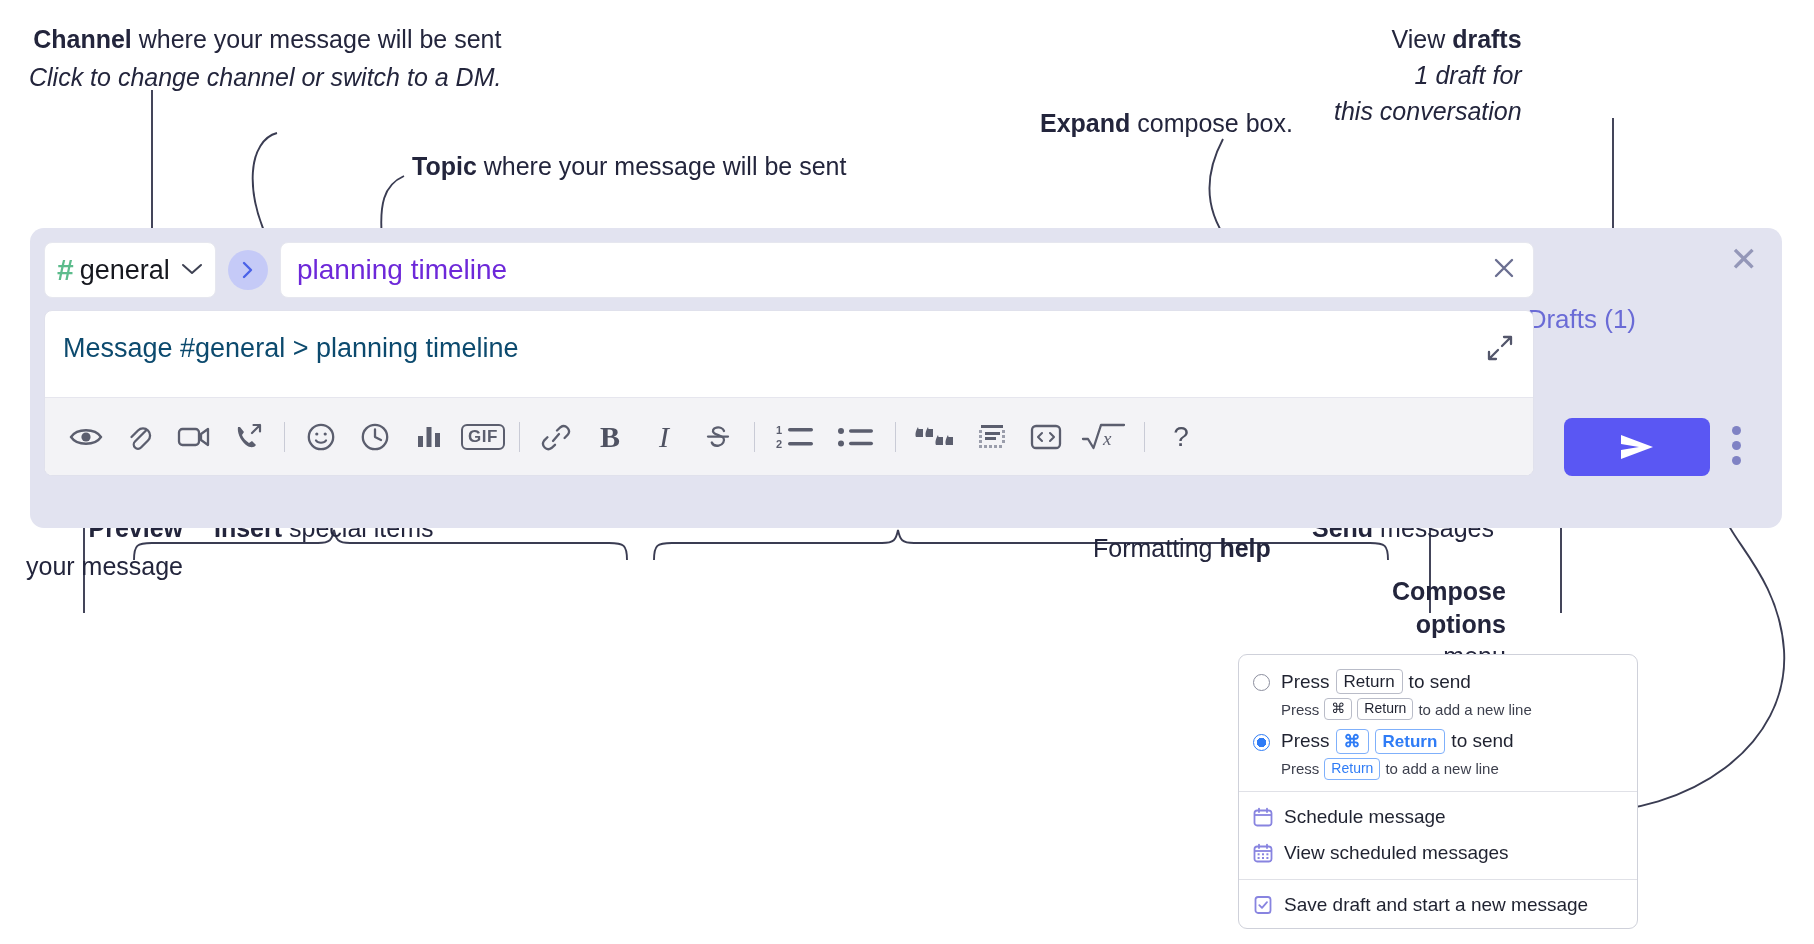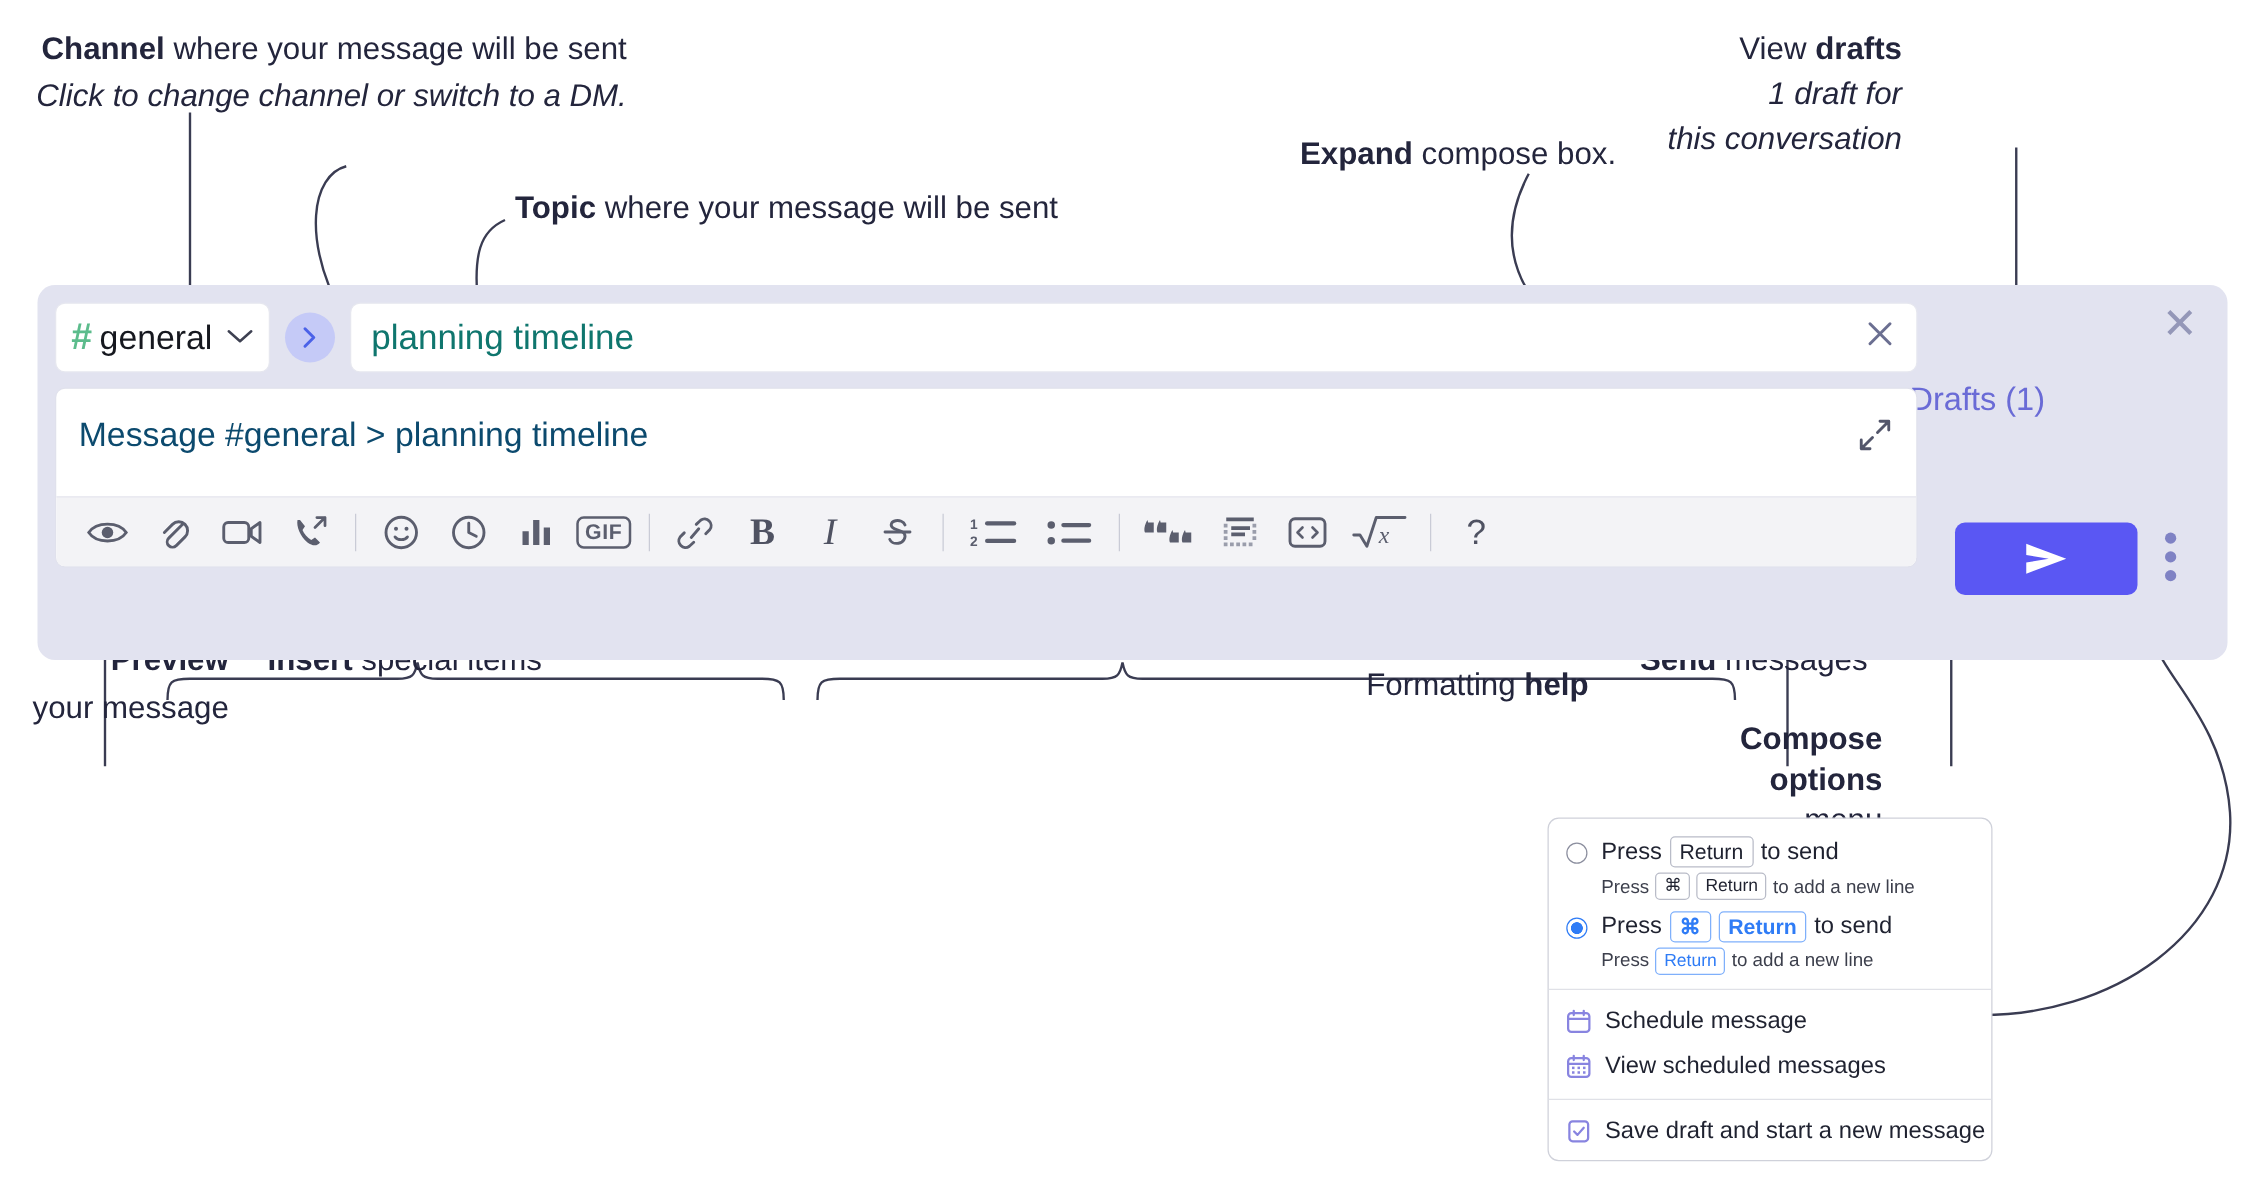--- a/index.html
+++ b/index.html
@@ -38,32 +38,32 @@
   .chev{margin-left:auto;color:#3e4152;font-size:18px;}
   .goto-btn{
     width:40px;height:40px;margin:0 12px;border-radius:50%;
     background:#c5caf7;display:flex;align-items:center;justify-content:center;
     color:#4b62e8;font-size:24px;font-weight:600;
   }
   .topic-field{
     flex:1;height:56px;background:#fff;border:1px solid #e6e7ef;border-radius:8px;
     display:flex;align-items:center;padding:0 14px 0 16px;box-sizing:border-box;
   }
-  .topic-value{font-size:28px;color:#0f766e;}
+  .topic-value{font-size:28px;color:#6d28d9;}
   .topic-clear{margin-left:auto;color:#6b6f91;font-size:30px;line-height:1;font-weight:300;}
 
   .editor-card{
     margin-top:12px;background:#fff;border:1px solid #e0e1ec;border-radius:8px;overflow:hidden;
   }
   .editor-area{height:86px;position:relative;}
   .placeholder{position:absolute;left:18px;top:22px;font-size:27px;color:#0c4a6e;}
   .expand-icon{position:absolute;right:18px;top:22px;color:#53566b;}
 
   .toolbar{
-    height:56px;background:#f3f3f6;border-top:1px solid #e6e6ee;
+    height:78px;background:#f3f3f6;border-top:1px solid #e6e6ee;
     display:flex;align-items:center;padding:0 14px;gap:0;box-sizing:border-box;
   }
   .tb{width:54px;height:44px;display:flex;align-items:center;justify-content:center;color:#5b5e6e;}
   .tb svg{display:block;}
   .sep{width:1px;height:30px;background:#c9cbd6;margin:0 9px;}
   .gifbox{
     border:2.4px solid #5b5e6e;border-radius:6px;padding:1px 5px;font-size:17px;font-weight:700;
     letter-spacing:.5px;color:#5b5e6e;
   }
   .boldg{font-family:"Liberation Serif", serif;font-size:30px;font-weight:700;color:#4f5262;}
@@ -77,21 +77,21 @@
   .panel-close{position:absolute;right:24px;top:14px;color:#9497b8;font-size:34px;line-height:1;font-weight:300;}
   .send-btn{
     position:absolute;left:1534px;top:190px;width:146px;height:58px;border-radius:8px;
     background:#5a57f3;display:flex;align-items:center;justify-content:center;
   }
   .kebab{position:absolute;left:1702px;top:198px;display:flex;flex-direction:column;gap:6px;align-items:center;}
   .kebab i{width:9px;height:9px;border-radius:50%;background:#7f82c4;display:block;}
 
   
   #options-popup{
-    position:absolute;left:1238px;top:654px;width:356px;
+    position:absolute;left:1238px;top:654px;width:400px;
     background:#fff;border:1px solid #cfd1da;border-radius:9px;
     box-sizing:border-box;padding:10px 0 0 0;
   }
   .opt-row{display:flex;align-items:flex-start;padding:4px 14px 0 14px;}
   .radio{width:17px;height:17px;border-radius:50%;border:1.8px solid #8b8e9e;margin-top:5px;flex:0 0 auto;box-sizing:border-box;}
   .radio.on{border-color:#2f7cf6;background:
       radial-gradient(circle at 50% 50%, #2f7cf6 0 4.5px, #fff 5px 100%);}
   .opt-main{margin-left:11px;}
   .opt-line1{font-size:19px;color:#1f2230;display:flex;align-items:center;gap:6px;white-space:nowrap;}
   .opt-line2{font-size:15px;color:#3c3f4c;display:flex;align-items:center;gap:5px;margin-top:4px;white-space:nowrap;}

